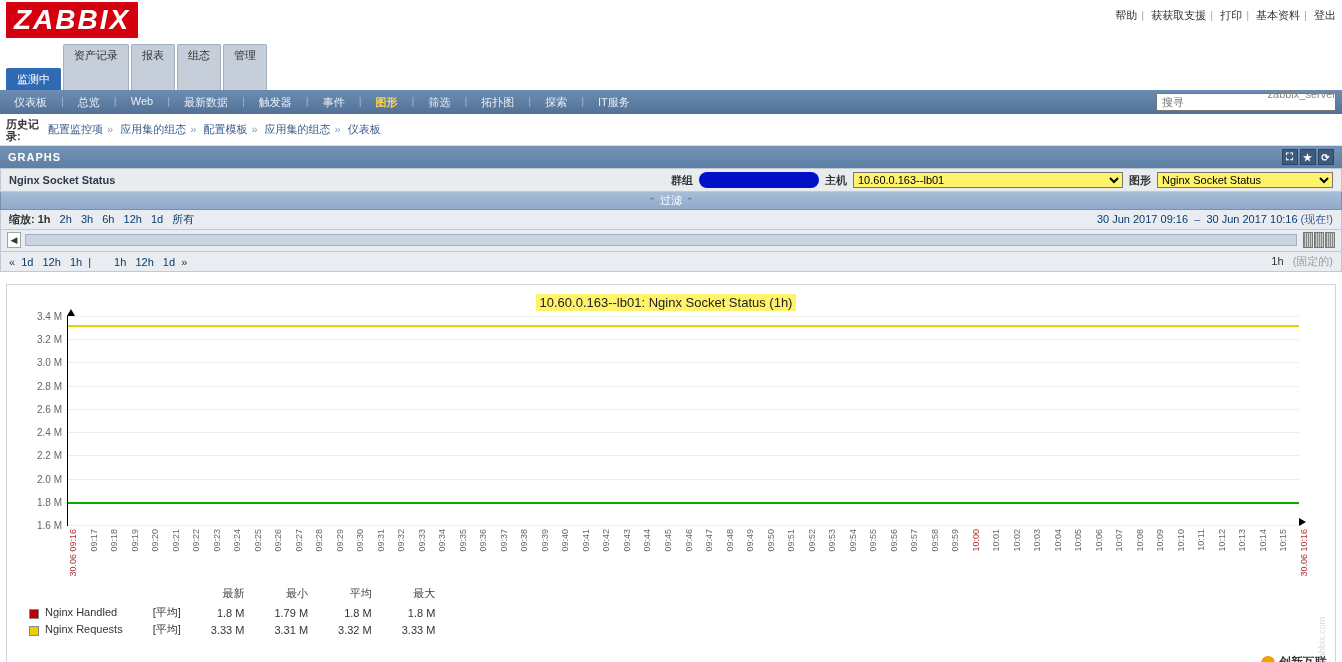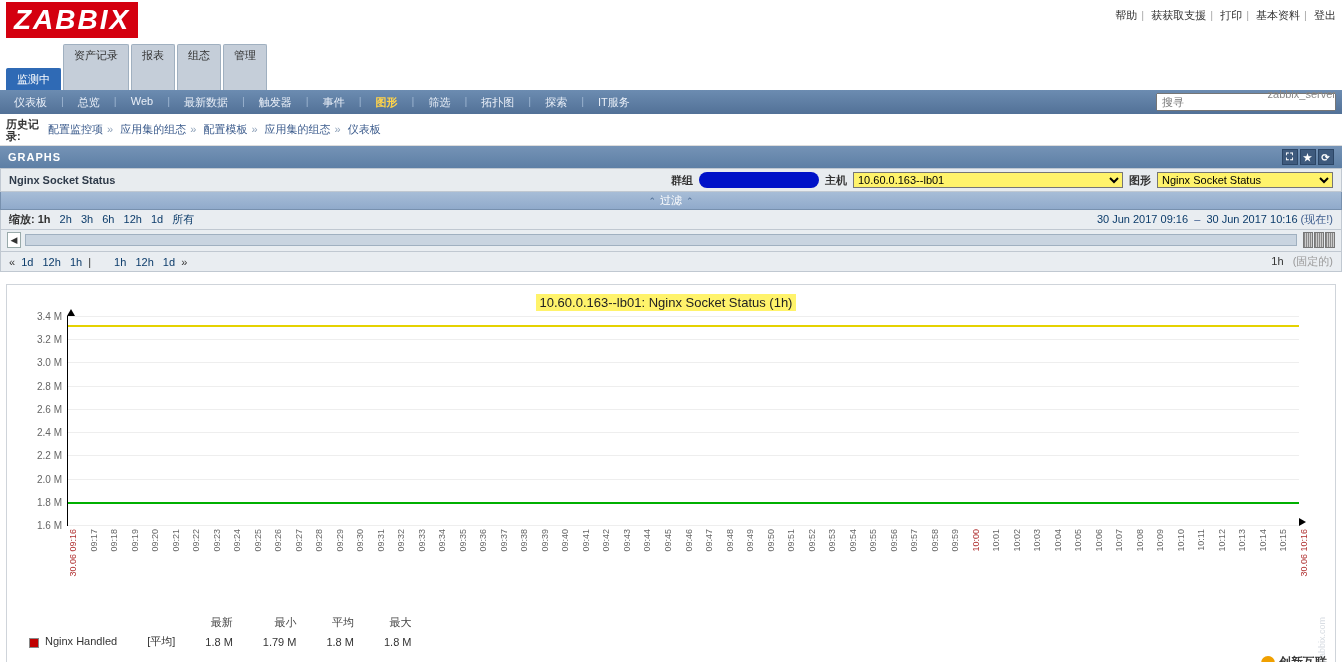--- a/index.html
+++ b/index.html
@@ -81,21 +81,21 @@
   .series { position:absolute; left:0; right:0; height:0; }
   .series-yellow { border-top:2px solid #e5d200; }
   .series-green  { border-top:2px solid #00b000; }
   .xlabels { position:absolute; top:100%; left:0; right:0; height:46px; }
   .xlabel { position:absolute; top:4px; font-size:9px; color:#666; transform-origin: left top; transform: rotate(-90deg) translate(-100%,0); white-space:nowrap; }
   .xlabel.end { color:#b03030; }
   .arrows:after{ content:''; position:absolute; right:-7px; bottom:-1px; width:0;height:0;border-left:7px solid #000;border-top:4px solid transparent;border-bottom:4px solid transparent; }
   .arrows:before{ content:''; position:absolute; left:-1px; top:-7px; width:0;height:0;border-bottom:7px solid #000;border-left:4px solid transparent;border-right:4px solid transparent; }
 
   
-  .legend { margin-top: 87px; margin-left: 8px; font-size:11px; }
+  .legend { margin-top: 58px; margin-left: 8px; font-size:11px; }
   .legend th { font-weight:normal; color:#444; padding:0 14px 2px 14px; text-align:right;}
   .legend td { padding:0 14px; text-align:right; }
   .legend td.name { text-align:left; padding-left: 2px;}
   .legend .sw { display:inline-block; width:10px;height:10px; border:1px solid #888; vertical-align:middle; margin-right:6px;}
 
   .watermark-logo { position:absolute; right:8px; bottom:6px; display:flex; align-items:center; gap:4px; font-size:12px; font-weight:bold; color:#3a3a3a; }
   .watermark-logo .ball { width:14px;height:14px;border-radius:50%;background:#f0a000; }
   .zbx-wm { position:absolute; right:8px; bottom:60px; font-size:9px; color:#d8dde3; transform:rotate(-90deg); transform-origin: right bottom;}
 
   .arrow-glyph { font-size:9px; color:#4a6a92; }
@@ -349,20 +349,28 @@
       </thead>
     <tbody id="legend-body">
         <tr>
           <td class="name"><span class="sw" style="background: rgb(192, 0, 0);"></span>Nginx Handled</td>
           <td>[平均]</td>
           <td>1.8 M</td>
           <td>1.79 M</td>
           <td>1.8 M</td>
           <td>1.8 M</td>
         </tr>
+        <tr>
+          <td class="name"><span class="sw" style="background: rgb(229, 210, 0);"></span>Nginx Requests</td>
+          <td>[平均]</td>
+          <td>3.33 M</td>
+          <td>3.31 M</td>
+          <td>3.32 M</td>
+          <td>3.33 M</td>
+        </tr>
       </tbody>
   </table>
 
   <div class="zbx-wm">www.zabbix.com</div>
   <div class="watermark-logo">
     <span class="ball"></span>
     <span>创新互联</span>
   </div>
 </div>
 

